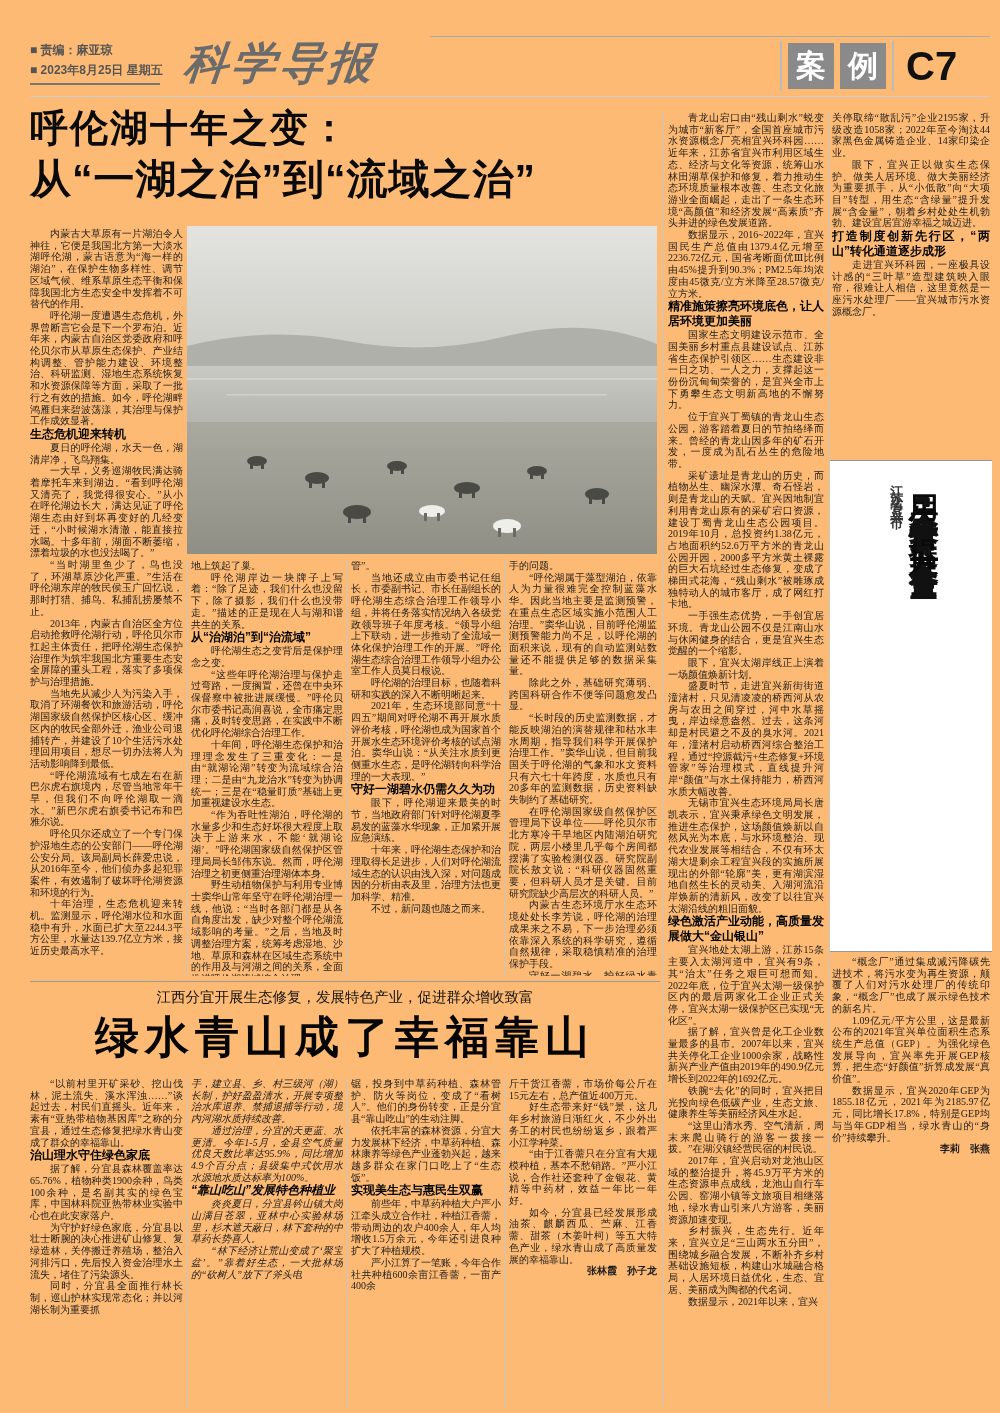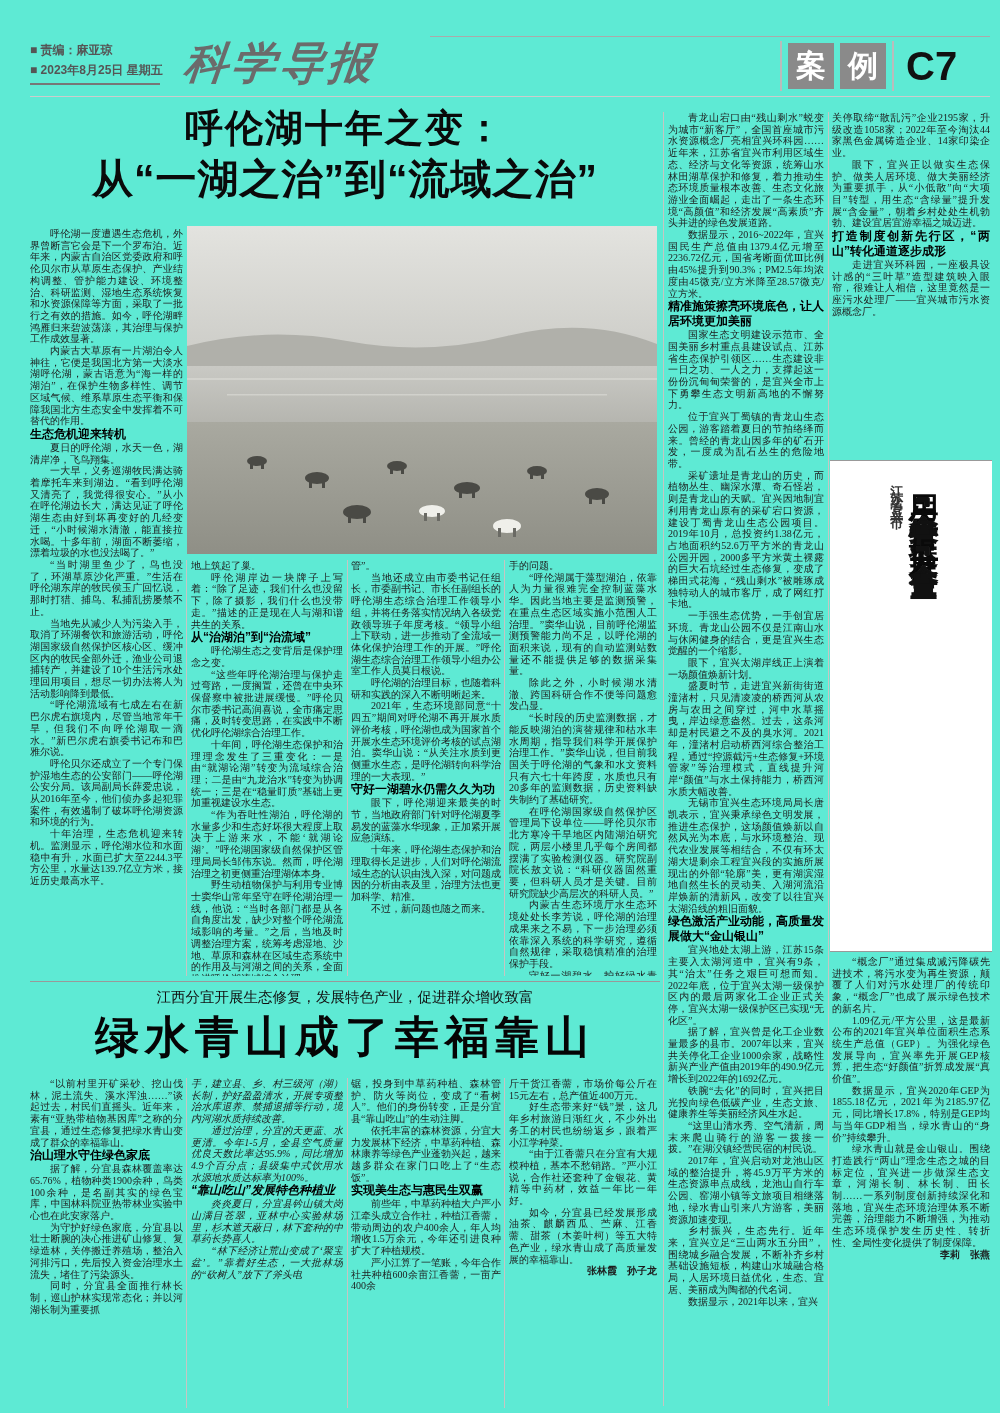--- a/index.html
+++ b/index.html
@@ -1,32 +1,32 @@
 <!DOCTYPE html>
 <html><head>
 <meta charset="utf-8">
 <style>
   html,body{margin:0;padding:0;background:#e8e8e4;}
-  .page{position:relative;width:1000px;height:1413px;margin:0 auto;background:#5eead4;overflow:hidden;
+  .page{position:relative;width:1000px;height:1413px;margin:0 auto;background:#fdba74;overflow:hidden;
         font-family:"Liberation Serif","DejaVu Serif",serif;color:#222;}
   
   .mast-left{position:absolute;left:30px;top:40px;width:150px;font-family:"Liberation Sans",sans-serif;
              font-size:12px;font-weight:bold;color:#555;line-height:20px;}
   .mast-left .rule{border-bottom:2px solid #777;margin-top:3px;width:130px;}
   .logo{position:absolute;left:150px;top:34px;width:260px;text-align:center;font-family:"DejaVu Serif",serif;
         font-style:italic;font-weight:bold;font-size:44px;color:#6b6b6b;letter-spacing:4px;transform:skewX(-6deg);}
   .mast-topline{position:absolute;left:430px;top:36px;width:560px;border-top:1px solid #aaa;}
   .section-wrap{position:absolute;left:780px;top:40px;height:52px;display:flex;align-items:center;gap:6px;}
   .vbar{width:2px;height:50px;background:#bbb;}
   .sec-box{width:46px;height:46px;background:#8a8a8a;color:#fff;font-family:"Liberation Sans",sans-serif;
            font-weight:bold;font-size:30px;display:flex;align-items:center;justify-content:center;}
   .pageno{font-family:"Liberation Sans",sans-serif;font-size:40px;font-weight:bold;color:#111;margin-left:6px;}
   .mast-bottomline{position:absolute;left:30px;top:96px;width:960px;border-top:1px solid #ccc;}
   
-  .hl1{position:absolute;left:30px;top:104px;width:630px;text-align:center;
+  .hl1{position:absolute;left:30px;top:104px;width:630px;text-align:left;
        font-family:"Liberation Sans",sans-serif;font-weight:900;color:#0a0a0a;}
   .hl1 .l1{font-size:38px;line-height:48px;letter-spacing:2px;}
   .hl1 .l2{font-size:41px;line-height:54px;letter-spacing:1px;}
   
   .photo{position:absolute;left:187px;top:226px;width:470px;height:328px;background:#cfcfca;}
   .photo svg{display:block;width:100%;height:100%;}
   
   .col{position:absolute;font-size:10px;line-height:11.7px;text-align:justify;overflow:hidden;color:#1c1c1c;}
   .col p{margin:0;}
   .blk-p{text-indent:2em;}
@@ -140,26 +140,27 @@
           <rect x="237" y="287" width="3" height="8" fill="#6a6a64"></rect>
           <rect x="250" y="287" width="3" height="8" fill="#6a6a64"></rect>
         <ellipse cx="320" cy="300" rx="14" ry="7"></ellipse>
           <rect x="311" y="302" width="3" height="9" fill="#6a6a64"></rect>
           <rect x="326" y="302" width="3" height="9" fill="#6a6a64"></rect>
       </g>
     </svg>
   </div>
 
   <div class="col c1">
+      <p class="blk-p">内蒙古大草原有一片湖泊令人神往，它便是我国北方第一大淡水湖呼伦湖，蒙古语意为“海一样的湖泊”，在保护生物多样性、调节区域气候、维系草原生态平衡和保障我国北方生态安全中发挥着不可替代的作用。</p>
       <p class="blk-p">呼伦湖一度遭遇生态危机，外界曾断言它会是下一个罗布泊。近年来，内蒙古自治区党委政府和呼伦贝尔市从草原生态保护、产业结构调整、管护能力建设、环境整治、科研监测、湿地生态系统恢复和水资源保障等方面，采取了一批行之有效的措施。如今，呼伦湖畔鸿雁归来碧波荡漾，其治理与保护工作成效显著。</p>
-      <p class="blk-p">内蒙古大草原有一片湖泊令人神往，它便是我国北方第一大淡水湖呼伦湖，蒙古语意为“海一样的湖泊”，在保护生物多样性、调节区域气候、维系草原生态平衡和保障我国北方生态安全中发挥着不可替代的作用。</p>
       <p class="blk-h">生态危机迎来转机</p>
       <p class="blk-p">夏日的呼伦湖，水天一色，湖清岸净，飞鸟翔集。</p>
       <p class="blk-p">一大早，义务巡湖牧民满达骑着摩托车来到湖边。“看到呼伦湖又清亮了，我觉得很安心。”从小在呼伦湖边长大，满达见证了呼伦湖生态由好到坏再变好的几经变迁，“小时候湖水清澈，能直接拉水喝。十多年前，湖面不断萎缩，漂着垃圾的水也没法喝了。”</p>
       <p class="blk-p">“当时湖里鱼少了，鸟也没了，环湖草原沙化严重。”生活在呼伦湖东岸的牧民侯玉广回忆说，那时打猎、捕鸟、私捕乱捞屡禁不止。</p>
+      <p class="blk-p">2013年，内蒙古自治区全方位启动抢救呼伦湖行动，呼伦贝尔市扛起主体责任，把呼伦湖生态保护治理作为筑牢我国北方重要生态安全屏障的重头工程，落实了多项保护与治理措施。</p>
       <p class="blk-p">当地先从减少人为污染入手，取消了环湖餐饮和旅游活动，呼伦湖国家级自然保护区核心区、缓冲区内的牧民全部外迁，渔业公司退捕转产，并建设了10个生活污水处理回用项目，想尽一切办法将人为活动影响降到最低。</p>
       <p class="blk-p">“呼伦湖流域有七成左右在新巴尔虎右旗境内，尽管当地常年干旱，但我们不向呼伦湖取一滴水。”新巴尔虎右旗委书记布和巴雅尔说。</p>
       <p class="blk-p">呼伦贝尔还成立了一个专门保护湿地生态的公安部门——呼伦湖公安分局。该局副局长薛爱忠说，从2016年至今，他们侦办多起犯罪案件，有效遏制了破坏呼伦湖资源和环境的行为。</p>
       <p class="blk-p">十年治理，生态危机迎来转机。监测显示，呼伦湖水位和水面稳中有升，水面已扩大至2244.3平方公里，水量达139.7亿立方米，接近历史最高水平。</p>
     </div>
   <div class="col c2">
       <p class="blk-cont">地上筑起了巢。</p>
       <p class="blk-p">呼伦湖岸边一块牌子上写着：“除了足迹，我们什么也没留下，除了摄影，我们什么也没带走。”描述的正是现在人与湖和谐共生的关系。</p>
       <p class="blk-h">从“治湖泊”到“治流域”</p>
       <p class="blk-p">呼伦湖生态之变背后是保护理念之变。</p>
@@ -174,21 +175,21 @@
       <p class="blk-p">呼伦湖的治理目标，也随着科研和实践的深入不断明晰起来。</p>
       <p class="blk-p">2021年，生态环境部同意“十四五”期间对呼伦湖不再开展水质评价考核，呼伦湖也成为国家首个开展水生态环境评价考核的试点湖泊。窦华山说：“从关注水质到更侧重水生态，是呼伦湖转向科学治理的一大表现。”</p>
       <p class="blk-h">守好一湖碧水仍需久久为功</p>
       <p class="blk-p">眼下，呼伦湖迎来最美的时节，当地政府部门针对呼伦湖夏季易发的蓝藻水华现象，正加紧开展应急演练。</p>
       <p class="blk-p">十年来，呼伦湖生态保护和治理取得长足进步，人们对呼伦湖流域生态的认识由浅入深，对问题成因的分析由表及里，治理方法也更加科学、精准。</p>
       <p class="blk-p">不过，新问题也随之而来。</p>
     </div>
   <div class="col c4">
       <p class="blk-cont">手的问题。</p>
       <p class="blk-p">“呼伦湖属于藻型湖泊，依靠人为力量很难完全控制蓝藻水华。因此当地主要是监测预警，在重点生态区域实施小范围人工治理。”窦华山说，目前呼伦湖监测预警能力尚不足，以呼伦湖的面积来说，现有的自动监测站数量还不能提供足够的数据采集量。</p>
-      <p class="blk-p">除此之外，小时候湖水清澈、跨国科研合作不便等问题愈发凸显。</p>
+      <p class="blk-p">除此之外，基础研究薄弱、跨国科研合作不便等问题愈发凸显。</p>
       <p class="blk-p">“长时段的历史监测数据，才能反映湖泊的演替规律和枯水丰水周期，指导我们科学开展保护治理工作。”窦华山说，但目前我国关于呼伦湖的气象和水文资料只有六七十年跨度，水质也只有20多年的监测数据，历史资料缺失制约了基础研究。</p>
       <p class="blk-p">在呼伦湖国家级自然保护区管理局下设单位——呼伦贝尔市北方寒冷干旱地区内陆湖泊研究院，两层小楼里几乎每个房间都摆满了实验检测仪器。研究院副院长敖文说：“科研仪器固然重要，但科研人员才是关键。目前研究院缺少高层次的科研人员。”</p>
       <p class="blk-p">内蒙古生态环境厅水生态环境处处长李芳说，呼伦湖的治理成果来之不易，下一步治理必须依靠深入系统的科学研究，遵循自然规律，采取稳慎精准的治理保护手段。</p>
       <p class="blk-p">守好一湖碧水、护好绿水青山，仍需各方久久为功，接续探索方法和路径，进而实现从保护山河湖泊到促进生态环境的整体修复。</p>
     </div>
 
   <div class="vrule" style="left:186px;top:560px;height:416px;"></div>
   <div class="vrule" style="left:347px;top:560px;height:416px;"></div>
   <div class="vrule" style="left:504px;top:560px;height:416px;"></div>
   <div class="vrule" style="left:663px;top:112px;height:1294px;"></div>
@@ -226,21 +227,20 @@
 
   <div class="vtitlebox">
     <div class="vkicker">江苏省宜兴市</div>
     <div class="vtitle"><span class="blk-vs">用生态</span><span class="blk-vh">『含绿量』</span><span class="blk-vs">提升发展</span><span class="blk-vh">『含金量』</span></div>
   </div>
 
   <div class="col cFbot">
       <p class="blk-p">“概念厂”通过集成减污降碳先进技术，将污水变为再生资源，颠覆了人们对污水处理厂的传统印象，“概念厂”也成了展示绿色技术的新名片。</p>
       <p class="blk-p">1.09亿元/平方公里，这是最新公布的2021年宜兴单位面积生态系统生产总值（GEP）。为强化绿色发展导向，宜兴率先开展GEP核算，把生态“好颜值”折算成发展“真价值”。</p>
       <p class="blk-p">数据显示，宜兴2020年GEP为1855.18亿元，2021年为2185.97亿元，同比增长17.8%，特别是GEP均与当年GDP相当，绿水青山的“身价”持续攀升。</p>
-      <p class="blk-p">绿水青山就是金山银山。围绕打造践行“两山”理念生态之城的目标定位，宜兴进一步做深生态文章，河湖长制、林长制、田长制……一系列制度创新持续深化和落地，宜兴生态环境治理体系不断完善，治理能力不断增强，为推动生态环境保护发生历史性、转折性、全局性变化提供了制度保障。</p>
       <p class="blk-by">李莉　张燕</p>
     </div>
 
   <div class="divider"></div>
   <div class="kicker2">江西分宜开展生态修复，发展特色产业，促进群众增收致富</div>
   <div class="hl2">绿水青山成了幸福靠山</div>
   <div class="col cA">
       <p class="blk-p">“以前村里开矿采砂、挖山伐林，泥土流失、溪水浑浊……”谈起过去，村民们直摇头。近年来，素有“亚热带植物基因库”之称的分宜县，通过生态修复把绿水青山变成了群众的幸福靠山。</p>
       <p class="blk-h">治山理水守住绿色家底</p>
       <p class="blk-p">据了解，分宜县森林覆盖率达65.76%，植物种类1900余种，鸟类100余种，是名副其实的绿色宝库，中国林科院亚热带林业实验中心也在此安家落户。</p>

